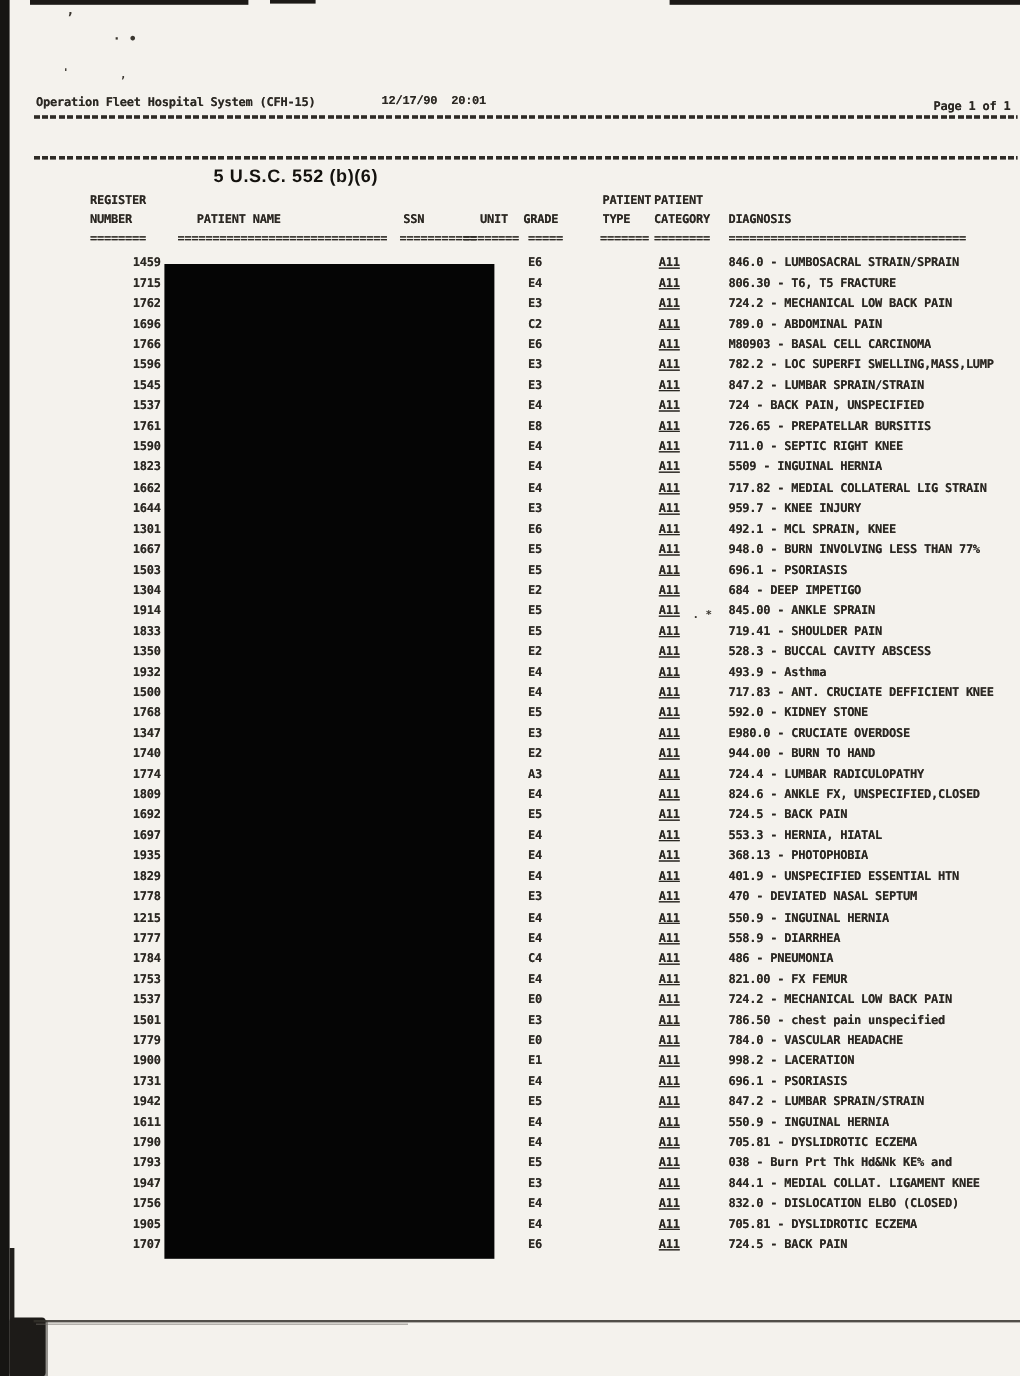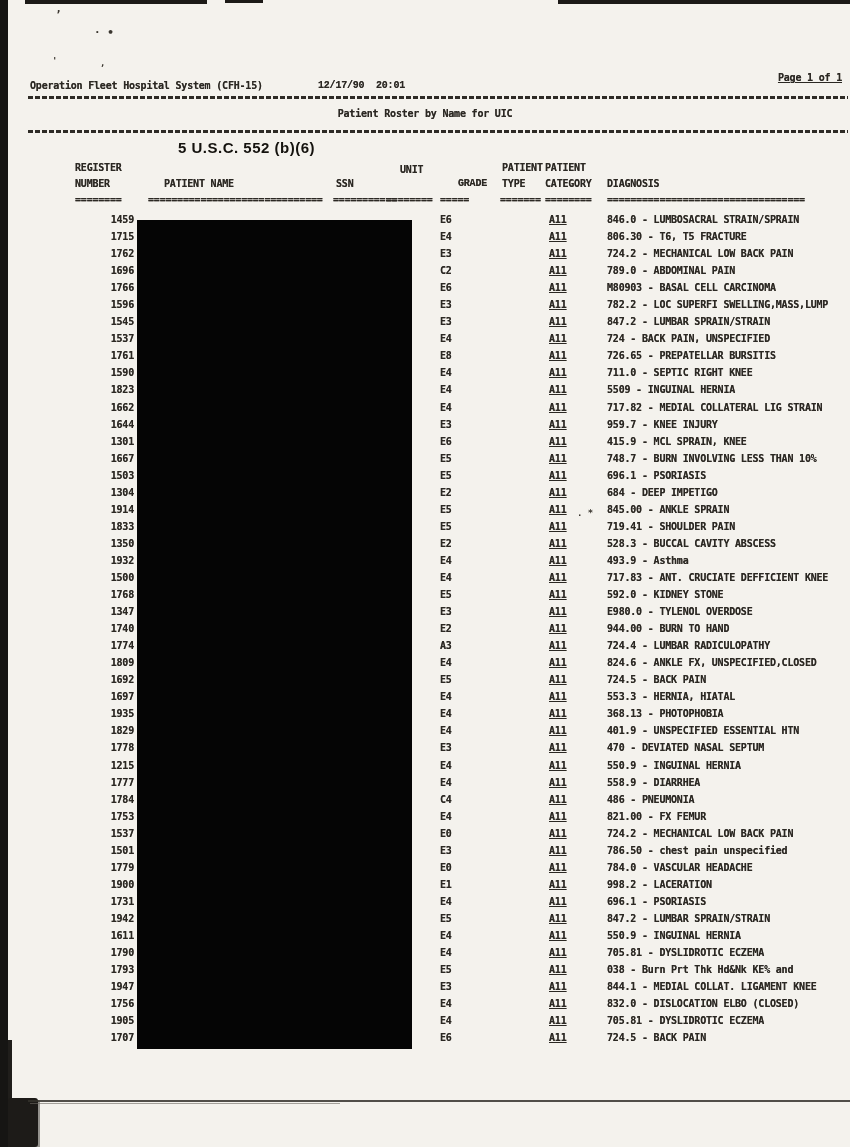--- a/index.html
+++ b/index.html
@@ -45,37 +45,36 @@
   <div class="line-bottom"></div>
   <div class="line-bottom2"></div>
   <span class="mark" style="left:55px;top:8px;">’</span>
   <span class="mark" style="left:94px;top:26px;">· •</span>
   <span class="mark" style="left:52px;top:56px;font-size:9px;">'</span>
   <span class="mark" style="left:100px;top:58px;font-size:9px;">,</span>
   <span class="mark" style="left:577px;top:508px;font-size:9px;">. *</span>
 
   <span class="t" style="left:30px;top:80px;">Operation Fleet Hospital System (CFH-15)</span>
   <span class="t" style="left:318px;top:80px;font-family:Liberation Mono, monospace;">12/17/90  20:01</span>
-  <span class="t" style="right:8px;top:72px;text-decoration:underline;">Page 1 of 1</span>
+  <span class="t" style="right:8px;top:84px;">Page 1 of 1</span>
 
   <div class="dash" style="left:28px;top:96px;width:820px;"></div>
-  <span class="t" style="left:0;top:108px;width:850px;text-align:center;">Patient Roster by Name for UIC</span>
   <div class="dash" style="left:28px;top:130px;width:820px;"></div>
 
   <span class="stamp" style="left:178px;top:139px;">5 U.S.C. 552 (b)(6)</span>
 
   <span class="t" style="left:75px;top:162px;">REGISTER</span>
   <span class="t" style="left:502px;top:162px;">PATIENT</span>
   <span class="t" style="left:545px;top:162px;">PATIENT</span>
 
   <span class="t" style="left:75px;top:178px;text-align:right;">NUMBER</span>
   <span class="t" style="left:164px;top:178px;">PATIENT NAME</span>
   <span class="t" style="left:336px;top:178px;">SSN</span>
-  <span class="t" style="left:400px;top:164px;">UNIT</span>
-  <span class="t" style="left:458px;top:178px;font-family:Liberation Mono, monospace;">GRADE</span>
+  <span class="t" style="left:400px;top:178px;">UNIT</span>
+  <span class="t" style="left:436px;top:178px;">GRADE</span>
   <span class="t" style="left:502px;top:178px;">TYPE</span>
   <span class="t" style="left:545px;top:178px;">CATEGORY</span>
   <span class="t" style="left:607px;top:178px;">DIAGNOSIS</span>
 
   <span class="t" style="left:75px;top:194px;">========</span>
   <span class="t" style="left:148px;top:194px;">==============================</span>
   <span class="t" style="left:333px;top:194px;">===========</span>
   <span class="t" style="left:386px;top:194px;">========</span>
   <span class="t" style="left:440px;top:194px;">=====</span>
   <span class="t" style="left:500px;top:194px;">=======</span>
@@ -172,28 +171,28 @@
         <span class="c-grade">E3</span>
         <span class="c-type"></span>
         <span class="c-cat">A11</span>
         <span class="c-diag">959.7 - KNEE INJURY</span>
       </div>
       <div class="row">
         <span class="c-reg">1301</span>
         <span class="c-grade">E6</span>
         <span class="c-type"></span>
         <span class="c-cat">A11</span>
-        <span class="c-diag">415.9 - MCL SPRAIN, KNEE</span>
+        <span class="c-diag">492.1 - MCL SPRAIN, KNEE</span>
       </div>
       <div class="row">
         <span class="c-reg">1667</span>
         <span class="c-grade">E5</span>
         <span class="c-type"></span>
         <span class="c-cat">A11</span>
-        <span class="c-diag">748.7 - BURN INVOLVING LESS THAN 10%</span>
+        <span class="c-diag">948.0 - BURN INVOLVING LESS THAN 77%</span>
       </div>
       <div class="row">
         <span class="c-reg">1503</span>
         <span class="c-grade">E5</span>
         <span class="c-type"></span>
         <span class="c-cat">A11</span>
         <span class="c-diag">696.1 - PSORIASIS</span>
       </div>
       <div class="row">
         <span class="c-reg">1304</span>
@@ -242,21 +241,21 @@
         <span class="c-grade">E5</span>
         <span class="c-type"></span>
         <span class="c-cat">A11</span>
         <span class="c-diag">592.0 - KIDNEY STONE</span>
       </div>
       <div class="row">
         <span class="c-reg">1347</span>
         <span class="c-grade">E3</span>
         <span class="c-type"></span>
         <span class="c-cat">A11</span>
-        <span class="c-diag">E980.0 - TYLENOL OVERDOSE</span>
+        <span class="c-diag">E980.0 - CRUCIATE OVERDOSE</span>
       </div>
       <div class="row">
         <span class="c-reg">1740</span>
         <span class="c-grade">E2</span>
         <span class="c-type"></span>
         <span class="c-cat">A11</span>
         <span class="c-diag">944.00 - BURN TO HAND</span>
       </div>
       <div class="row">
         <span class="c-reg">1774</span>

